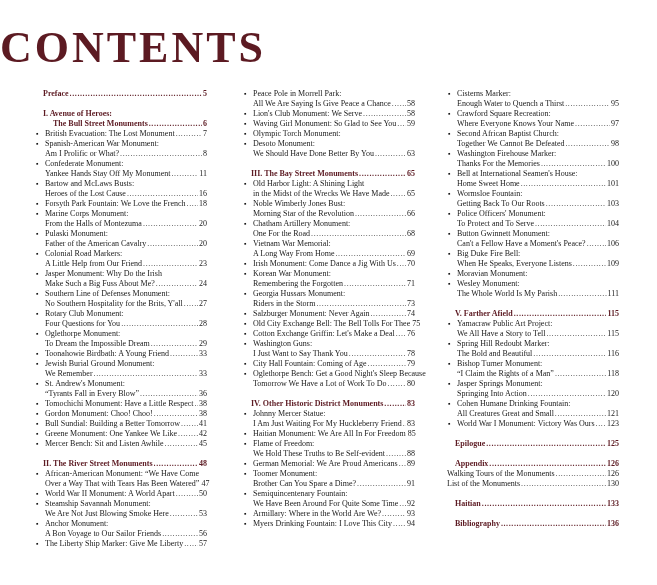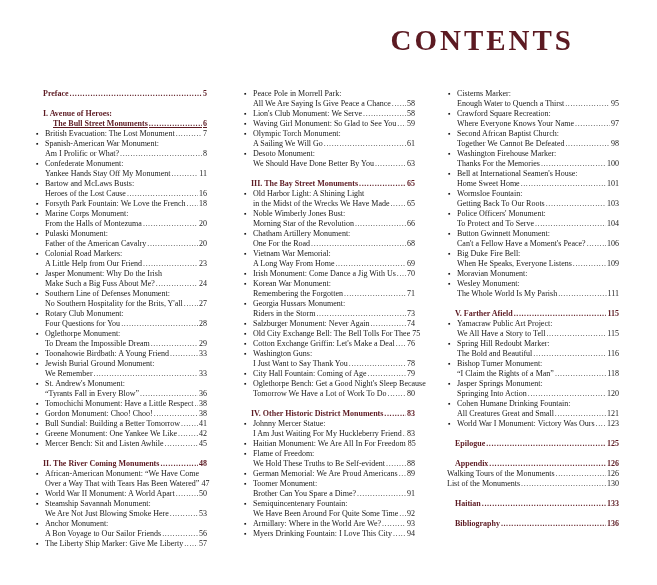--- a/index.html
+++ b/index.html
@@ -1,19 +1,19 @@
 <!DOCTYPE html>
 <html><head>
 <meta charset="utf-8">
 <style>
   html, body { margin: 0; padding: 0; background: #ffffff; }
   body { width: 657px; height: 585px; position: relative; overflow: hidden;
          font-family: "Liberation Serif", "DejaVu Serif", serif; color: #1a1a1a; }
-  .title { position: absolute; top: 26px; left: 0; width: 574px; text-align: right;
-           font-family: "Liberation Serif", serif; font-weight: bold; font-size: 29px;
+  .title { position: absolute; top: 26px; left: 0; width: 574px; text-align: left;
+           font-family: "Liberation Serif", serif; font-weight: bold; font-size: 44px;
            letter-spacing: 3px; color: #5c1a22; line-height: 1; }
   .col { position: absolute; top: 89px; width: 172px; font-size: 8px; line-height: 10px; }
   .col1 { left: 35px; }
   .col2 { left: 243px; }
   .col3 { left: 447px; }
   .entry { position: relative; padding-left: 10px; }
   .entry.head { padding-left: 8px; color: #5c1a22; font-weight: bold; }
   .entry.plain { padding-left: 0; }
   .bullet { position: absolute; left: 1px; top: 0; font-size: 7px; }
   .line { display: flex; align-items: baseline; white-space: nowrap; }
@@ -34,21 +34,21 @@
         <span class="txt">Preface</span>
         <span class="dots"></span>
         <span class="pg">5</span>
       </div>
     </div>
     <div class="gap"></div>
     <div class="entry head">
       <div class="line">
         <span class="txt">I. Avenue of Heroes:</span>
       </div>
-      <div class="line" style="padding-left: 10px; text-decoration: underline;">
+      <div class="line" style="padding-left: 10px;">
         <span class="txt">The Bull Street Monuments</span>
         <span class="dots"></span>
         <span class="pg">6</span>
       </div>
     </div>
     <div class="entry item">
       <span class="bullet">▪</span>
       <div class="line">
         <span class="txt">British Evacuation: The Lost Monument</span>
         <span class="dots"></span>
@@ -239,21 +239,21 @@
       <span class="bullet">▪</span>
       <div class="line">
         <span class="txt">Mercer Bench: Sit and Listen Awhile</span>
         <span class="dots"></span>
         <span class="pg">45</span>
       </div>
     </div>
     <div class="gap"></div>
     <div class="entry head">
       <div class="line">
-        <span class="txt">II. The River Coming Monuments</span>
+        <span class="txt">II. The River Street Monuments</span>
         <span class="dots"></span>
         <span class="pg">48</span>
       </div>
     </div>
     <div class="entry item">
       <span class="bullet">▪</span>
       <div class="line">
         <span class="txt">African-American Monument: “We Have Come</span>
       </div>
       <div class="line">
@@ -326,25 +326,20 @@
       <div class="line">
         <span class="txt">Waving Girl Monument: So Glad to See You</span>
         <span class="dots"></span>
         <span class="pg">59</span>
       </div>
     </div>
     <div class="entry item">
       <span class="bullet">▪</span>
       <div class="line">
         <span class="txt">Olympic Torch Monument:</span>
-      </div>
-      <div class="line">
-        <span class="txt">A Sailing We Will Go</span>
-        <span class="dots"></span>
-        <span class="pg">61</span>
       </div>
     </div>
     <div class="entry item">
       <span class="bullet">▪</span>
       <div class="line">
         <span class="txt">Desoto Monument:</span>
       </div>
       <div class="line">
         <span class="txt">We Should Have Done Better By You</span>
         <span class="dots"></span>

